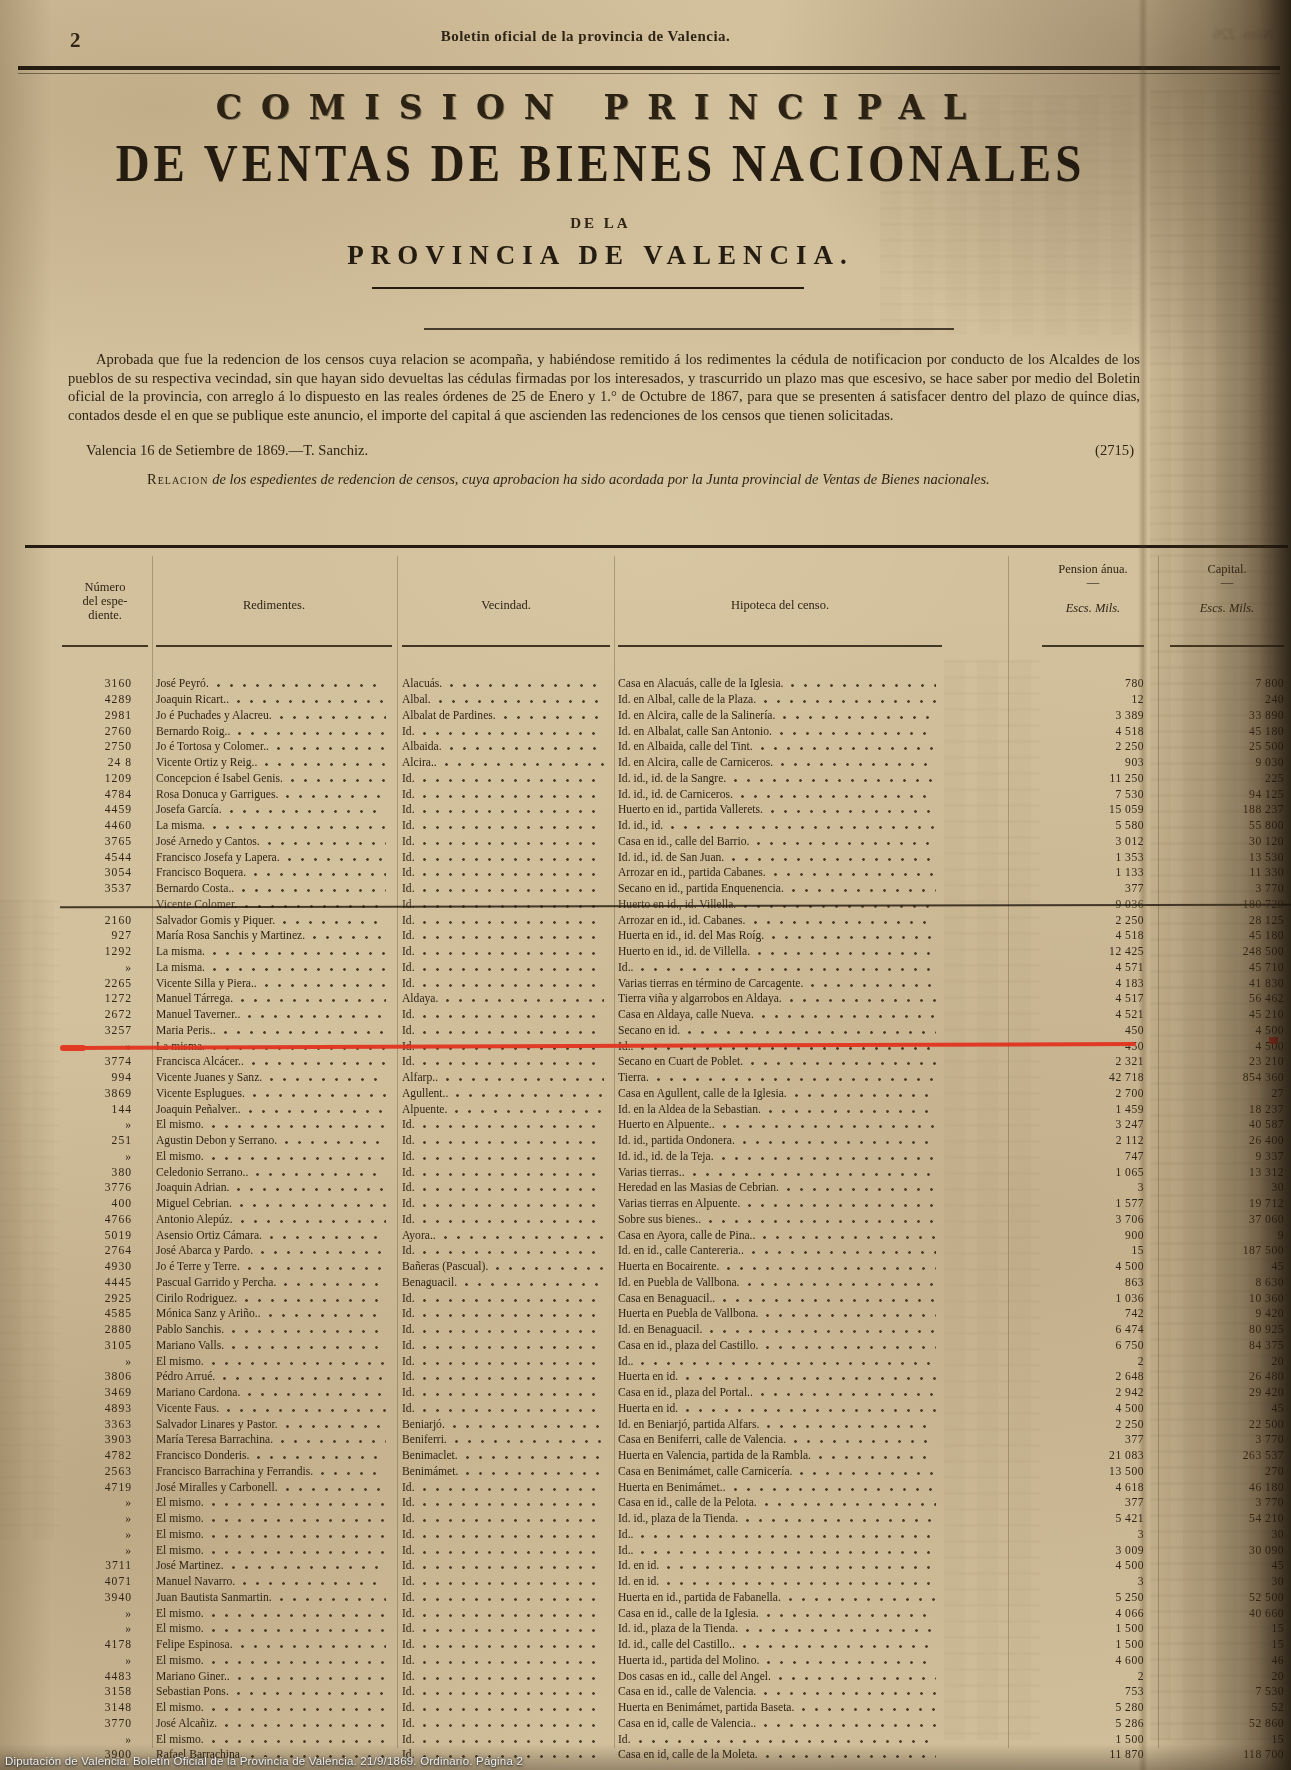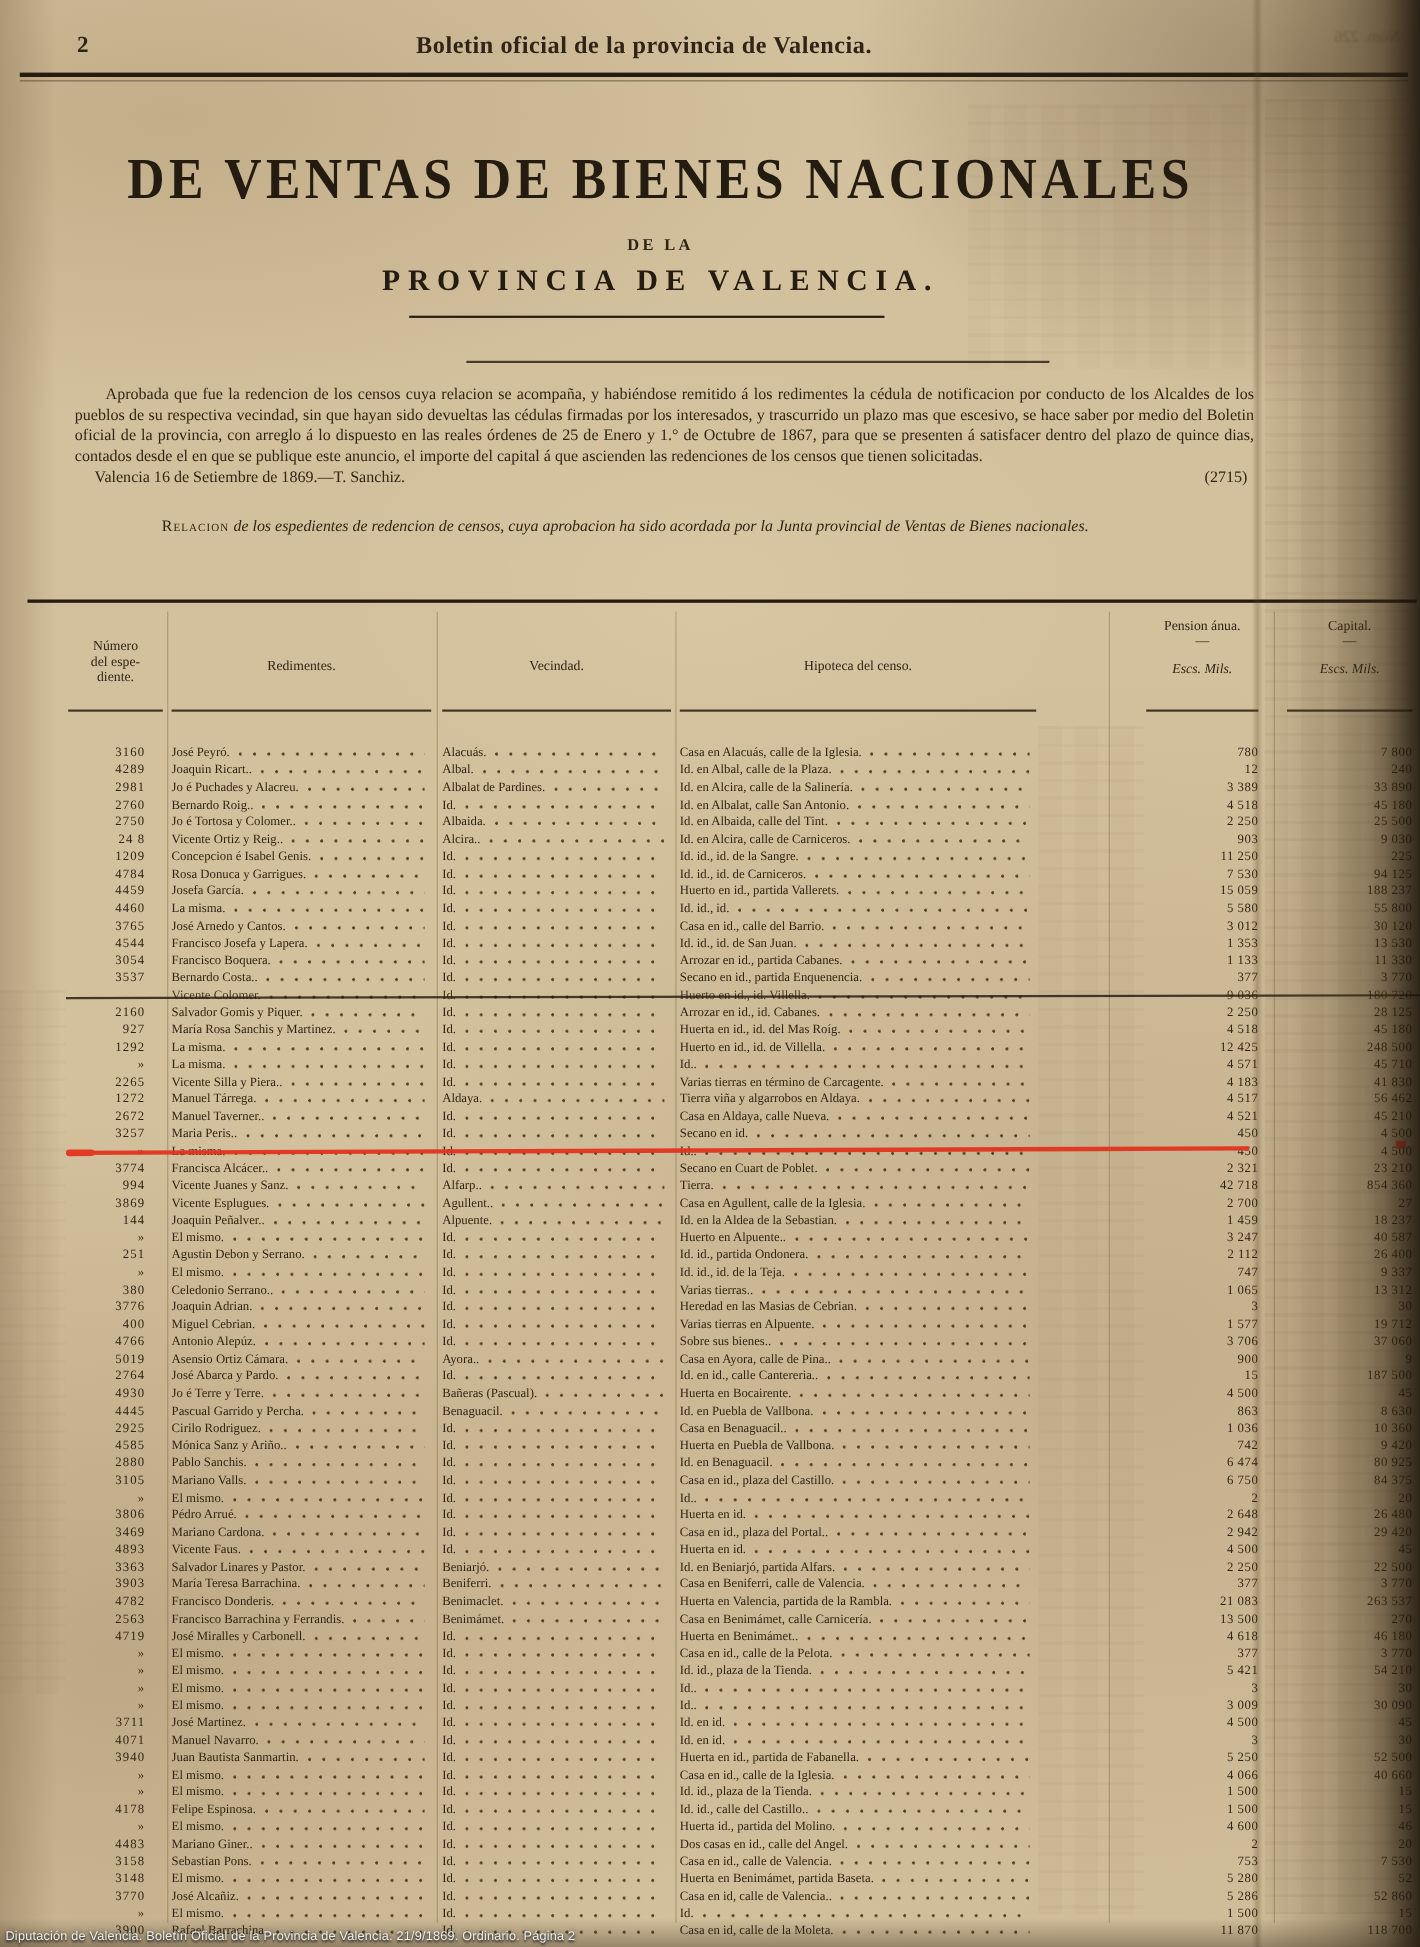--- a/index.html
+++ b/index.html
@@ -26,38 +26,38 @@
   .bleed{position:absolute; pointer-events:none; opacity:.55;
     background:
       repeating-linear-gradient(180deg, rgba(92,70,40,.10) 0 3px, transparent 3px 16px),
       repeating-linear-gradient(90deg, rgba(92,70,40,.08) 0 21px, transparent 21px 33px);
     filter:blur(.6px);
   }
   .bottom-shade{position:absolute; left:0; bottom:0; width:100%; height:26px; pointer-events:none;
     background:linear-gradient(0deg, rgba(40,30,16,.35), transparent);}
   
   .page-num{position:absolute; left:70px; top:28px; font-size:21px; font-weight:bold;}
-  .masthead{position:absolute; left:0; right:120px; top:28px; text-align:center; font-size:22px; font-weight:bold; letter-spacing:.5px;}
+  .masthead{position:absolute; left:0; right:120px; top:28px; text-align:center; font-size:15px; font-weight:bold; letter-spacing:.5px;}
   .ghost-num{position:absolute; right:18px; top:26px; font-size:15px; color:#4a3820; opacity:.35; filter:blur(1px); transform:scaleX(-1);}
   .rule-top{position:absolute; left:18px; top:66px; width:1262px; height:4px; background:#241c10;}
   .rule-top:after{content:""; position:absolute; left:0; top:7px; width:100%; height:1px; background:rgba(36,28,16,.5);}
   
   .t1{position:absolute; left:0; right:90px; top:88px; text-align:center;
       font-family:"DejaVu Serif", serif; font-size:33px; font-weight:bold; letter-spacing:19px;
       color:#2c2314; text-shadow:1px 1px 0 rgba(44,35,20,.45);}
   .t2{position:absolute; left:0; right:90px; top:136px; text-align:center;
       font-size:47px; font-weight:bold; letter-spacing:4px; color:#241c10; transform:scaleY(1.12);}
   .t3{position:absolute; left:0; right:90px; top:215px; text-align:center; font-size:15px; font-weight:bold; letter-spacing:3px;}
   .t4{position:absolute; left:0; right:90px; top:240px; text-align:center; font-size:27px; font-weight:bold; letter-spacing:7px; color:#241c10;}
   .t4-rule{position:absolute; left:372px; top:287px; width:432px; height:2px; background:#241c10;}
   .mid-rule{position:absolute; left:424px; top:328px; width:530px; height:2px; background:rgba(36,28,16,.8);}
   
   .intro{position:absolute; left:68px; top:350px; width:1072px; font-size:14.6px; line-height:18.6px; text-align:justify;}
   .intro .para{text-indent:28px;}
-  .dateline-row{display:flex; justify-content:space-between; margin-top:1px;align-items:center;}
+  .dateline-row{display:flex; justify-content:space-between; margin-top:17px;align-items:center;}
   .dateline{padding-left:18px;}
   .refnum{padding-right:6px;}
   .relacion{position:absolute; left:135px; top:470px; width:1005px; font-size:14.5px; font-style:italic; line-height:18px;}
   .relacion .lead-word{font-style:normal; font-variant:small-caps; letter-spacing:1px;margin-left:12px;}
   
   .tbl-top-rule{position:absolute; left:25px; top:545px; width:1263px; height:3px; background:#241c10;}
   .vrule{position:absolute; top:556px; height:1192px; width:1px; background:rgba(70,55,30,.30);}
   .hseg{position:absolute; top:645px; height:2px; background:rgba(40,31,17,.85);}
   .th{position:absolute; font-size:12.5px; text-align:center; color:#2f2516;}
   .th .dash{display:block; line-height:10px;}
@@ -91,20 +91,21 @@
   <div class="bleed" style="left:1150px; top:90px; width:134px; height:1650px;"></div>
   <div class="bleed" style="left:944px; top:660px; width:96px; height:1080px; opacity:.35;"></div>
   <div class="bleed" style="left:0px; top:900px; width:60px; height:640px; opacity:.3;"></div>
   <div class="bleed" style="left:880px; top:95px; width:260px; height:240px; opacity:.3;"></div>
 
   <div class="page-num">2</div>
   <div class="masthead">Boletin oficial de la provincia de Valencia.</div>
   <div class="ghost-num">Núm. 226</div>
   <div class="rule-top"></div>
 
+  <div class="t1">COMISION PRINCIPAL</div>
   <div class="t2">DE VENTAS DE BIENES NACIONALES</div>
   <div class="t3">DE LA</div>
   <div class="t4">PROVINCIA DE VALENCIA.</div>
   <div class="t4-rule"></div>
   <div class="mid-rule"></div>
 
   <div class="intro">
     <div class="para">Aprobada que fue la redencion de los censos cuya relacion se acompaña, y habiéndose remitido á los redimentes la cédula de notificacion por conducto de los Alcaldes de los pueblos de su respectiva vecindad, sin que hayan sido devueltas las cédulas firmadas por los interesados, y trascurrido un plazo mas que escesivo, se hace saber por medio del Boletin oficial de la provincia, con arreglo á lo dispuesto en las reales órdenes de 25 de Enero y 1.° de Octubre de 1867, para que se presenten á satisfacer dentro del plazo de quince dias, contados desde el en que se publique este anuncio, el importe del capital á que ascienden las redenciones de los censos que tienen solicitadas.</div>
     <div class="dateline-row">
       <span class="dateline">Valencia 16 de Setiembre de 1869.—T. Sanchiz.</span>

